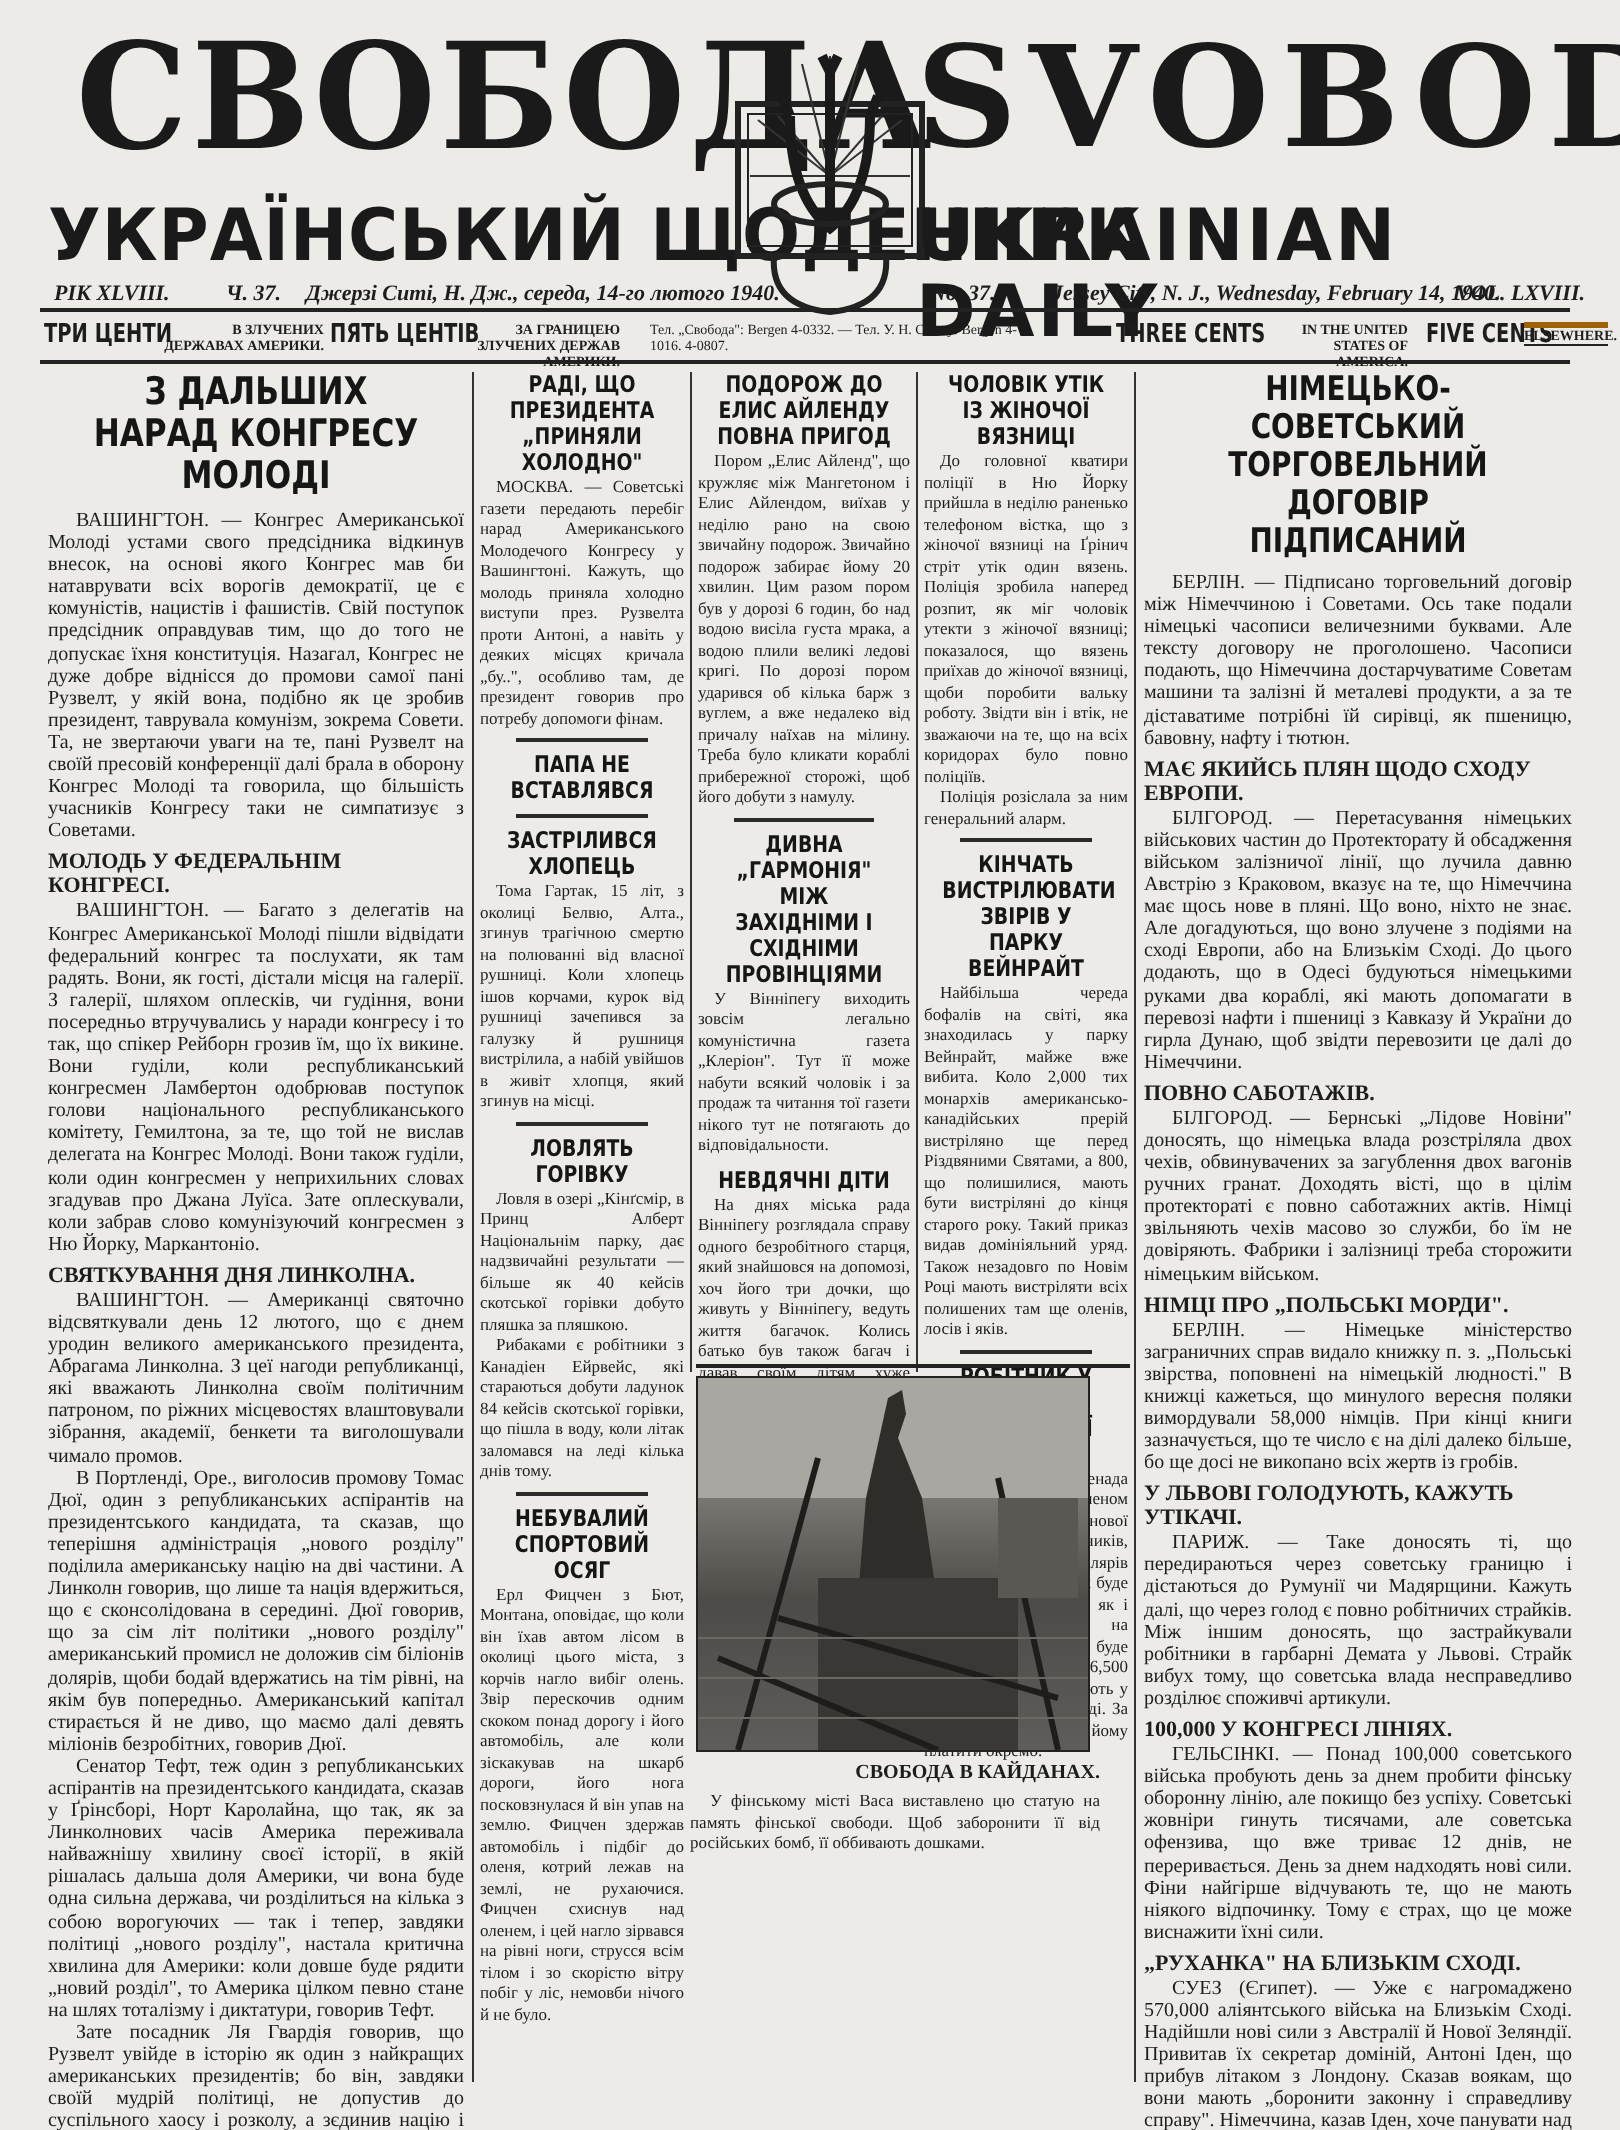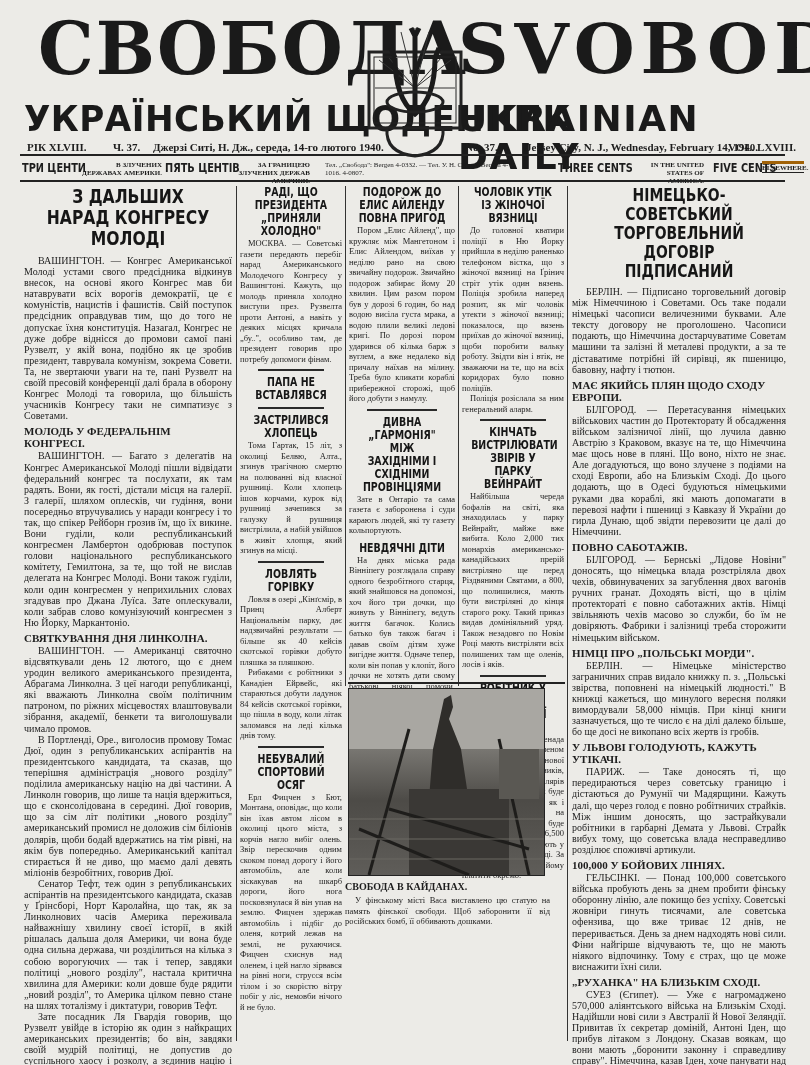--- a/index.html
+++ b/index.html
@@ -12,40 +12,40 @@
   .page { position:absolute; left:0; top:0; width:810px; height:1065px; background:#ecebe7; }
 
   
   .mast-title { position:absolute; top:14px; font-family:"DejaVu Serif", serif; font-weight:bold; letter-spacing:2px; color:#1a1a1a; }
   .mast-uk { left:38px; font-size:70px; line-height:70px; transform:scaleY(1.05); }
   .mast-en { left:458px; font-size:70px; line-height:70px; letter-spacing:6px; }
   .mast-sub { position:absolute; top:100px; font-family:"DejaVu Sans", sans-serif; font-weight:bold; font-size:36px; line-height:38px; color:#1a1a1a; letter-spacing:0.5px; }
   .mast-sub-uk { left:24px; transform:scaleX(0.95); transform-origin:left; }
   .mast-sub-en { left:458px; letter-spacing:1.5px; }
   .emblem { position:absolute; left:365px; top:18px; width:100px; height:140px; }
-  .dateline { position:absolute; top:141px; font-size:11px; font-weight:bold; font-family:"Liberation Serif", serif; }
+  .dateline { position:absolute; top:141px; font-size:11px; font-weight:bold; font-family:"Liberation Serif", serif;font-style:italic; }
   .rule { position:absolute; left:20px; right:25px; height:0; border-top:2px solid #222; }
   .price-bar { position:absolute; top:158px; left:20px; right:25px; height:22px; font-size:8px; }
   .price-big { position:absolute; top:2px; font-family:"DejaVu Sans", sans-serif; font-weight:bold; font-size:13px; transform:scaleX(0.75); transform-origin:left; white-space:nowrap; }
   .price-small { position:absolute; top:3px; font-size:7px; line-height:8px; font-weight:bold; text-align:right; white-space:nowrap; }
 
   
   .col { position:absolute; top:186px; }
   .vrule { position:absolute; width:0; border-left:1.5px solid #333; }
   h1.hd { font-family:"DejaVu Sans", sans-serif; font-weight:bold; text-align:center; margin:0; color:#161616; transform:scaleX(0.82); }
   .hd-lg { font-size:19px; line-height:21px; }
   .hd-sm { font-size:11.5px; line-height:13px; }
   .sub { font-family:"Liberation Serif", serif; font-weight:bold; text-align:left; font-size:11px; line-height:12px; margin:4px 0 1px; }
   p.body { margin:0; font-size:10px; line-height:11.1px; text-align:justify; text-indent:14px; }
   p.body.narrow { font-size:8.5px; line-height:10.5px; text-indent:8px; }
   .sep { border-top:2px solid #2a2a2a; margin:5px 18px; }
 
   .photo { position:absolute; left:348px; top:688px; width:195px; height:186px; border:1px solid #222;
            background: linear-gradient(180deg,#9c9a95 0%,#7c7a75 30%,#4d4b47 60%,#5f5d59 100%); overflow:hidden; }
-  .caption-title { position:absolute; left:345px; top:881px; width:205px; text-align:left; font-size:10px; font-weight:bold; }
+  .caption-title { position:absolute; left:345px; top:881px; width:205px; text-align:right; font-size:10px; font-weight:bold; }
   .caption-text { position:absolute; left:345px; top:895px; width:205px; font-size:8.5px; line-height:10.5px; text-align:justify; text-indent:10px; }
 </style>
 </head>
 <body>
 
 <div class="page">
 
   <div class="mast-title mast-uk">СВОБОДА</div>
   <div class="mast-sub mast-sub-uk">УКРАЇНСЬКИЙ ЩОДЕННИК</div>
 
@@ -126,21 +126,21 @@
     <h1 class="hd hd-sm">НЕБУВАЛИЙ СПОРТОВИЙ ОСЯГ</h1>
     <p class="body narrow">Ерл Фицчен з Бют, Монтана, оповідає, що коли він їхав автом лісом в околиці цього міста, з корчів нагло вибіг олень. Звір перескочив одним скоком понад дорогу і його автомобіль, але коли зіскакував на шкарб дороги, його нога посковзнулася й він упав на землю. Фицчен здержав автомобіль і підбіг до оленя, котрий лежав на землі, не рухаючися. Фицчен схиснув над оленем, і цей нагло зірвався на рівні ноги, струсся всім тілом і зо скорістю вітру побіг у ліс, немовби нічого й не було.</p>
 
   </div>
 
   <div class="col" style="left:349px; width:106px;">
     <h1 class="hd hd-sm">ПОДОРОЖ ДО ЕЛИС АЙЛЕНДУ ПОВНА ПРИГОД</h1>
     <p class="body narrow">Пором „Елис Айленд", що кружляє між Мангетоном і Елис Айлендом, виїхав у неділю рано на свою звичайну подорож. Звичайно подорож забирає йому 20 хвилин. Цим разом пором був у дорозі 6 годин, бо над водою висіла густа мрака, а водою плили великі ледові кригі. По дорозі пором ударився об кілька барж з вуглем, а вже недалеко від причалу наїхав на мілину. Треба було кликати кораблі прибережної сторожі, щоб його добути з намулу.</p>
     <div class="sep"></div>
     <h1 class="hd hd-sm">ДИВНА „ГАРМОНІЯ" МІЖ ЗАХІДНІМИ І СХІДНІМИ ПРОВІНЦІЯМИ</h1>
-    <p class="body narrow">Зате в Онтаріо та сама газета є заборонена і суди караюгь людей, які ту газету кольпортують.</p>
+    <p class="body narrow">У Вінніпегу виходить зовсім легально комуністична газета „Клеріон". Тут її може набути всякий чоловік і за продаж та читання тої газети нікого тут не потягають до відповідальности.</p>
     <h1 class="hd hd-sm" style="margin-top:6px;">НЕВДЯЧНІ ДІТИ</h1>
     <p class="body narrow">На днях міська рада Вінніпегу розглядала справу одного безробітного старця, який знайшовся на допомозі, хоч його три дочки, що живуть у Вінніпегу, ведуть життя багачок. Колись батько був також багач і давав своїм дітям хуже вигідне життя. Одначе тепер, коли він попав у клопіт, його дочки не хотять дати свому батькові ніякої помочи, кажучи, що вони законно до цього не обовязані. Старець побирає міську допомогу.</p>
     <p class="body narrow">При тій нагоді виявилося, що у Вінніпегу є на допомозі кілька старців, яких діти належать до багатих людей у тому місті.</p>
   </div>
 
   <div class="col" style="left:462px; width:102px;">
     <h1 class="hd hd-sm">ЧОЛОВІК УТІК ІЗ ЖІНОЧОЇ ВЯЗНИЦІ</h1>
     <p class="body narrow">До головної кватири поліції в Ню Йорку прийшла в неділю раненько телефоном вістка, що з жіночої вязниці на Ґрінич стріт утік один вязень. Поліція зробила наперед розпит, як міг чоловік утекти з жіночої вязниці; показалося, що вязень приїхав до жіночої вязниці, щоби поробити вальку роботу. Звідти він і втік, не зважаючи на те, що на всіх коридорах було повно поліціїв.</p>
     <p class="body narrow">Поліція розіслала за ним генеральний аларм.</p>
     <div class="sep"></div>
@@ -178,20 +178,20 @@
     <h1 class="hd hd-lg" style="font-size:17px;line-height:19px;">НІМЕЦЬКО-СОВЕТСЬКИЙ ТОРГОВЕЛЬНИЙ ДОГОВІР ПІДПИСАНИЙ</h1>
     <p class="body" style="margin-top:5px;">БЕРЛІН. — Підписано торговельний договір між Німеччиною і Советами. Ось таке подали німецькі часописи величезними буквами. Але тексту договору не проголошено. Часописи подають, що Німеччина достарчуватиме Советам машини та залізні й металеві продукти, а за те діставатиме потрібні їй сирівці, як пшеницю, бавовну, нафту і тютюн.</p>
     <div class="sub">МАЄ ЯКИЙСЬ ПЛЯН ЩОДО СХОДУ ЕВРОПИ.</div>
     <p class="body">БІЛГОРОД. — Перетасування німецьких військових частин до Протекторату й обсадження військом залізничої лінії, що лучила давню Австрію з Краковом, вказує на те, що Німеччина має щось нове в пляні. Що воно, ніхто не знає. Але догадуються, що воно злучене з подіями на сході Европи, або на Близькім Сході. До цього додають, що в Одесі будуються німецькими руками два кораблі, які мають допомагати в перевозі нафти і пшениці з Кавказу й України до гирла Дунаю, щоб звідти перевозити це далі до Німеччини.</p>
     <div class="sub">ПОВНО САБОТАЖІВ.</div>
     <p class="body">БІЛГОРОД. — Бернські „Лідове Новіни" доносять, що німецька влада розстріляла двох чехів, обвинувачених за загублення двох вагонів ручних гранат. Доходять вісті, що в цілім протектораті є повно саботажних актів. Німці звільняють чехів масово зо служби, бо їм не довіряють. Фабрики і залізниці треба сторожити німецьким військом.</p>
     <div class="sub">НІМЦІ ПРО „ПОЛЬСЬКІ МОРДИ".</div>
     <p class="body">БЕРЛІН. — Німецьке міністерство заграничних справ видало книжку п. з. „Польські звірства, поповнені на німецькій людності." В книжці кажеться, що минулого вересня поляки вимордували 58,000 німців. При кінці книги зазначується, що те число є на ділі далеко більше, бо ще досі не викопано всіх жертв із гробів.</p>
     <div class="sub">У ЛЬВОВІ ГОЛОДУЮТЬ, КАЖУТЬ УТІКАЧІ.</div>
     <p class="body">ПАРИЖ. — Таке доносять ті, що передираються через советську границю і дістаються до Румунії чи Мадярщини. Кажуть далі, що через голод є повно робітничих страйків. Між іншим доносять, що застрайкували робітники в гарбарні Демата у Львові. Страйк вибух тому, що советська влада несправедливо розділює споживчі артикули.</p>
-    <div class="sub">100,000 У БОЙОВИХ ЛІНІЯХ.</div>
+    <div class="sub">100,000 У КОНГРЕСІ ЛІНІЯХ.</div>
     <p class="body">ГЕЛЬСІНКІ. — Понад 100,000 советського війська пробують день за днем пробити фінську оборонну лінію, але покищо без успіху. Советські жовніри гинуть тисячами, але советська офензива, що вже триває 12 днів, не переривається. День за днем надходять нові сили. Фіни найгірше відчувають те, що не мають ніякого відпочинку. Тому є страх, що це може виснажити їхні сили.</p>
     <div class="sub">„РУХАНКА" НА БЛИЗЬКІМ СХОДІ.</div>
     <p class="body">СУЕЗ (Єгипет). — Уже є нагромаджено 570,000 аліянтського війська на Близькім Сході. Надійшли нові сили з Австралії й Нової Зеляндії. Привитав їх секретар доміній, Антоні Іден, що прибув літаком з Лондону. Сказав воякам, що вони мають „боронити законну і справедливу справу". Німеччина, казав Іден, хоче панувати над світом, а Англія є частиною того світу. Обороняючи свободу перед гнобителями, боронимо свободи Австралії, Нової Зеляндії і Єгипту, казав Іден воякам.</p>
 
   </div>
 
 </div>
 
 </body></html>

